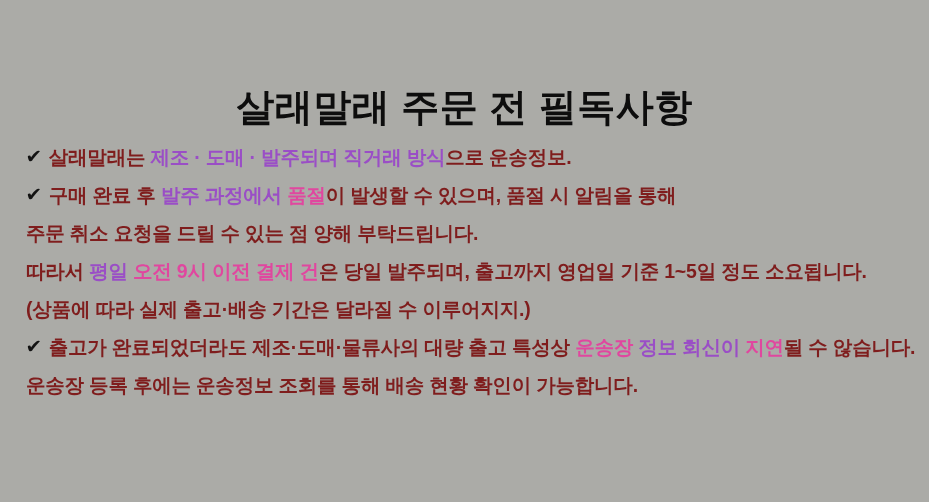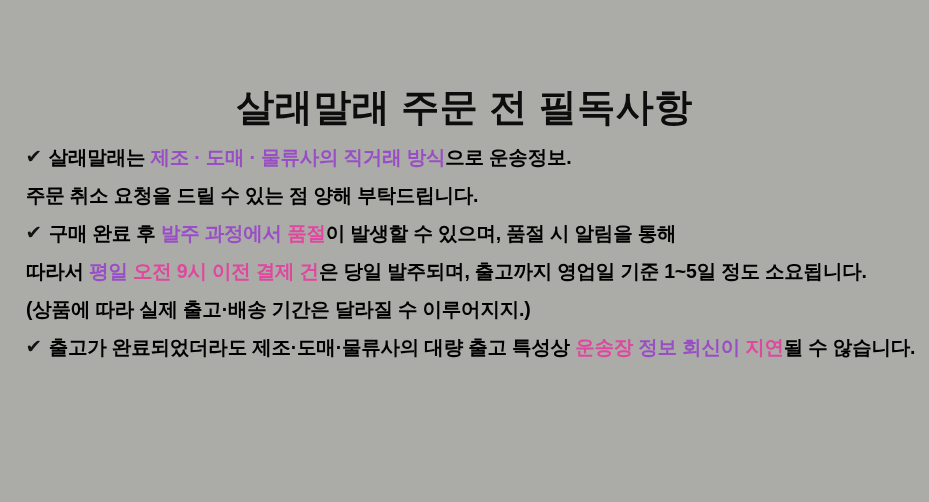--- a/index.html
+++ b/index.html
@@ -62,35 +62,36 @@
     color: #121212;
     font-size: 19px;
     font-weight: 700;
     margin-right: 7px;
     transform: translateY(-1px) scaleX(1.05);
   }
 
   .seg {
     display: inline;
   }
-  .seg-white   { color: #000000; }
+  .seg-white   { color: #7f1d1d; }
   .seg-purple  { color: #9a4ec6; }
   .seg-pink    { color: #e0479f; }
 
   .indent-none { padding-left: 0; }
 </style>
 </head>
 <body>
 
 <div id="notice-banner">
 
   <h1 id="page-title">살래말래 주문 전 필독사항</h1>
 
   <div id="notice-body">
-      <div class="notice-line"><span class="check-icon">✔</span><span class="seg seg-white">살래말래는 </span><span class="seg seg-purple">제조 · 도매 · 물류사의 직거래 방식</span><span class="seg seg-white">으로 운송정보.</span></div>
+      <div class="notice-line"><span class="check-icon">✔</span><span class="seg seg-white">살래말래는 </span><span class="seg seg-purple">제조 · 도매 · 발주되며 직거래 방식</span><span class="seg seg-white">으로 운송정보.</span></div>
+      <div class="notice-line"><span class="check-icon">✔</span><span class="seg seg-white">구매 완료 후 </span><span class="seg seg-purple">발주 과정에서 </span><span class="seg seg-pink">품절</span><span class="seg seg-white">이 발생할 수 있으며, 품절 시 알림을 통해</span></div>
       <div class="notice-line indent-none"><span class="seg seg-white">주문 취소 요청을 드릴 수 있는 점 양해 부탁드립니다.</span></div>
-      <div class="notice-line"><span class="check-icon">✔</span><span class="seg seg-white">구매 완료 후 </span><span class="seg seg-purple">발주 과정에서 </span><span class="seg seg-pink">품절</span><span class="seg seg-white">이 발생할 수 있으며, 품절 시 알림을 통해</span></div>
       <div class="notice-line indent-none"><span class="seg seg-white">따라서 </span><span class="seg seg-purple">평일 </span><span class="seg seg-pink">오전 9시 이전 결제 건</span><span class="seg seg-white">은 당일 발주되며, 출고까지 영업일 기준 1~5일 정도 소요됩니다.</span></div>
       <div class="notice-line indent-none"><span class="seg seg-white">(상품에 따라 실제 출고·배송 기간은 달라질 수 이루어지지.)</span></div>
       <div class="notice-line"><span class="check-icon">✔</span><span class="seg seg-white">출고가 완료되었더라도 제조·도매·물류사의 대량 출고 특성상 </span><span class="seg seg-pink">운송장 </span><span class="seg seg-purple">정보 회신이 </span><span class="seg seg-pink">지연</span><span class="seg seg-white">될 수 않습니다.</span></div>
+      <div class="notice-line indent-none"><span class="seg seg-white">운송장 등록 후에는 운송정보 조회를 통해 배송 현황 확인이 가능합니다.</span></div>
     </div>
 
 </div>
 
 </body></html>

